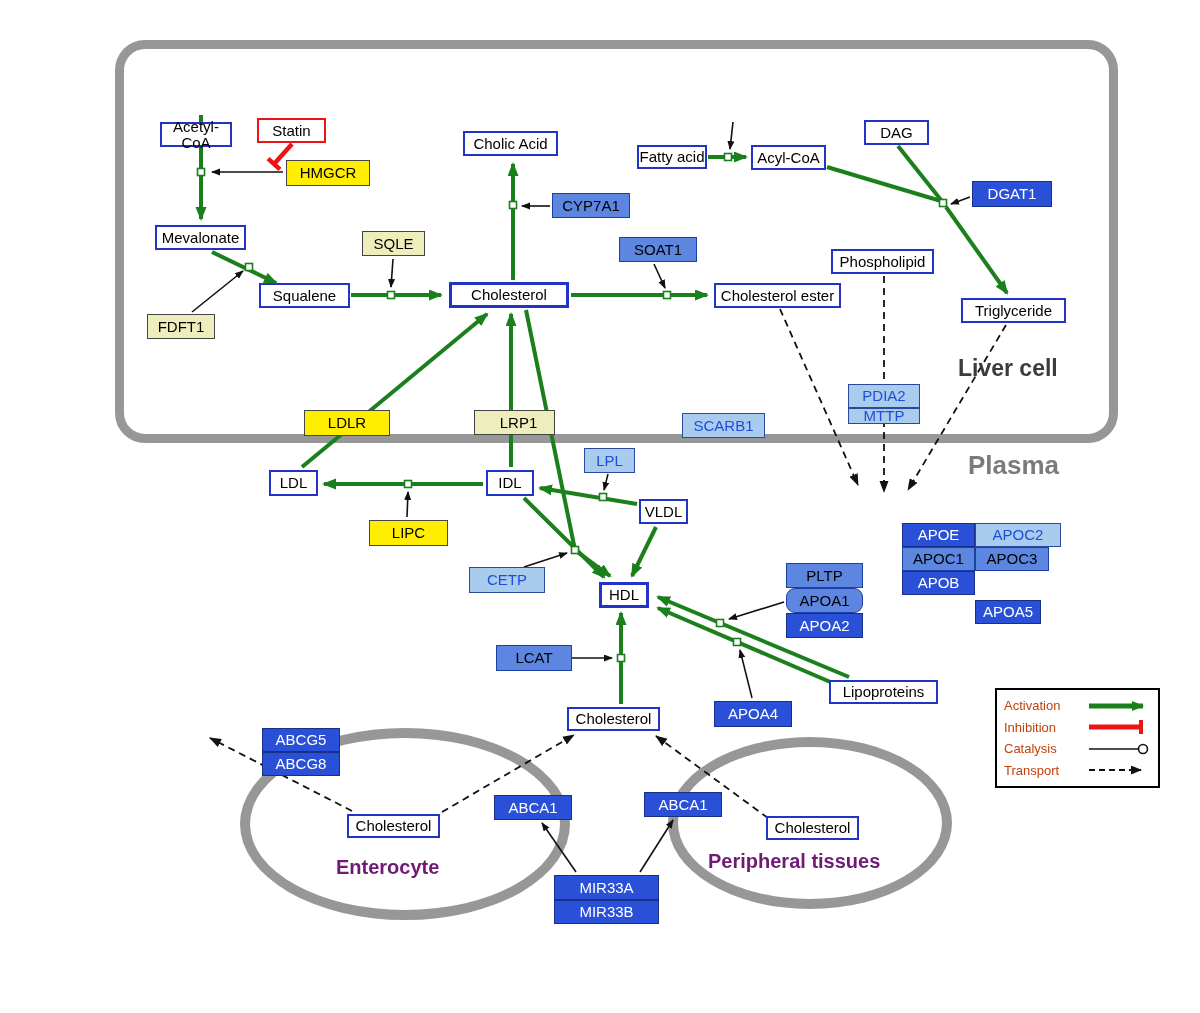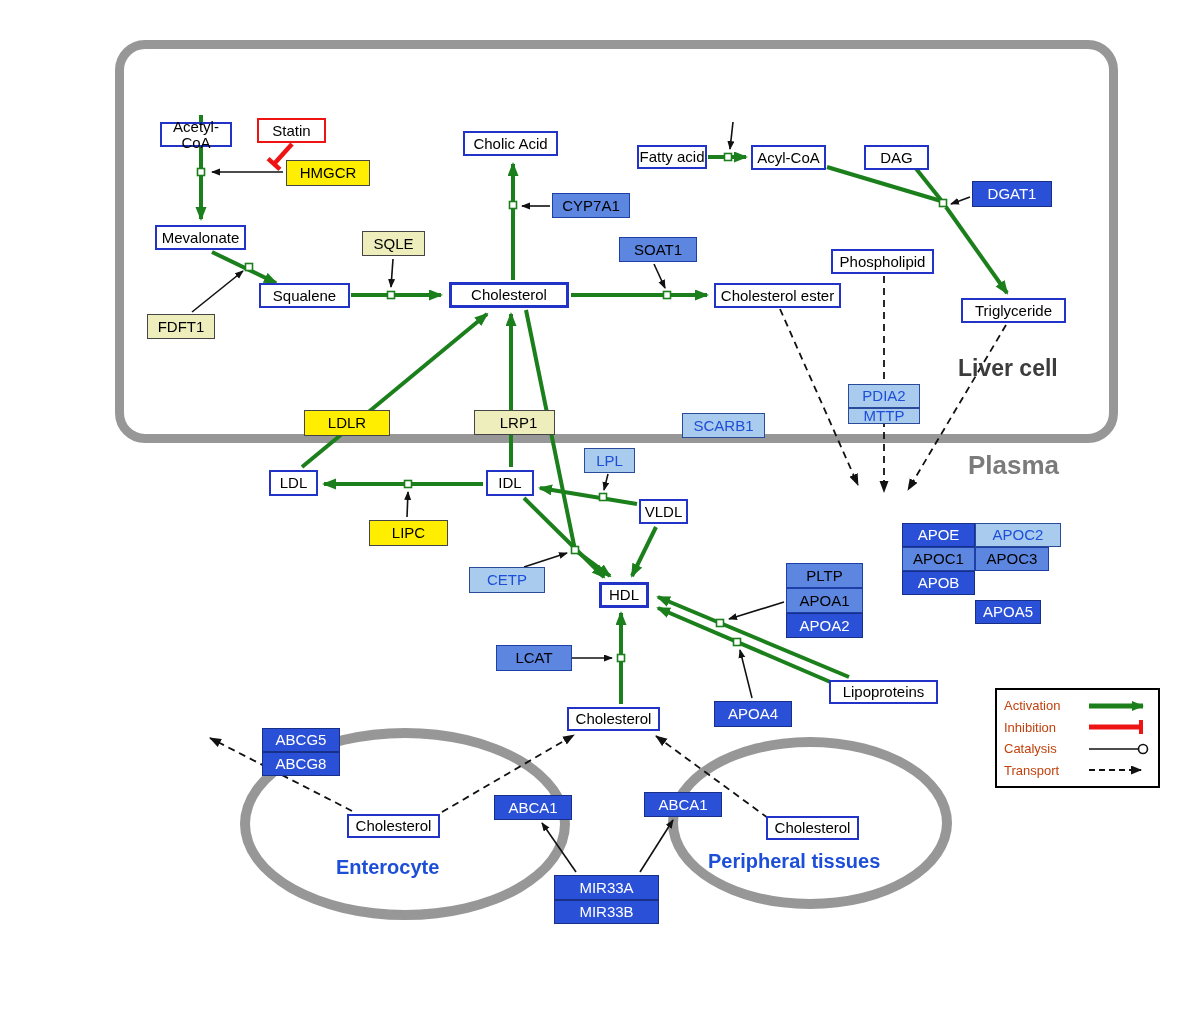--- a/index.html
+++ b/index.html
@@ -14,21 +14,21 @@
   .met-strong{background:#fff;border:3px solid #2233c8;}
   .statin{background:#fff;border:2.5px solid #ee1414;}
   .yellow{background:#ffee00;border:1.5px solid #454545;}
   .pale{background:#eeeebc;border:1.5px solid #454545;}
   .bdark{background:#2a50d8;border:1.5px solid #172f86;color:#fff;}
   .bmed{background:#5c86e0;border:1.5px solid #1d3fa8;color:#000;}
   .blight{background:#a9cbee;border:1.5px solid #2a4a9a;color:#1d4ed8;}
   .clabel{position:absolute;font-weight:bold;}
   .liver-label{font-size:23px;color:#3c3c3c;}
   .plasma-label{font-size:26px;color:#7b7b7b;}
-  .tissue-label{font-size:20px;color:#1d4ed8;}
+  .tissue-label{font-size:20px;color:#701a75;}
   .legend{position:absolute;left:995px;top:688px;width:165px;height:100px;background:#fff;
           border:2px solid #000;box-sizing:border-box;padding:5px 7px;display:flex;
           flex-direction:column;justify-content:space-between;}
   .legend-row{display:flex;align-items:center;justify-content:space-between;height:21px;}
   .legend-row span{font-size:13px;color:#c2410c;}
 </style>
 </head>
 <body>
 
 <div class="canvas">
@@ -124,21 +124,21 @@
   </svg>
 
   <div class="n met" style="left:160px;top:88px;width:72px;height:25px;margin-top:34px;">Acetyl-CoA</div>
   <div class="n statin" style="left:257px;top:118px;width:69px;height:25px;">Statin</div>
   <div class="n met" style="left:155px;top:225px;width:91px;height:25px;">Mevalonate</div>
   <div class="n met" style="left:259px;top:283px;width:91px;height:25px;">Squalene</div>
   <div class="n met" style="left:463px;top:131px;width:95px;height:25px;">Cholic Acid</div>
   <div class="n met-strong" style="left:449px;top:282px;width:120px;height:26px;">Cholesterol</div>
   <div class="n met" style="left:637px;top:145px;width:70px;height:24px;">Fatty acid</div>
   <div class="n met" style="left:751px;top:145px;width:75px;height:25px;">Acyl-CoA</div>
-  <div class="n met" style="left:864px;top:120px;width:65px;height:25px;margin-top:25px;">DAG</div>
+  <div class="n met" style="left:864px;top:120px;width:65px;height:25px;">DAG</div>
   <div class="n met" style="left:831px;top:249px;width:103px;height:25px;">Phospholipid</div>
   <div class="n met" style="left:961px;top:298px;width:105px;height:25px;">Triglyceride</div>
   <div class="n met" style="left:714px;top:283px;width:127px;height:25px;">Cholesterol ester</div>
   <div class="n met" style="left:269px;top:470px;width:49px;height:26px;">LDL</div>
   <div class="n met" style="left:486px;top:470px;width:48px;height:26px;">IDL</div>
   <div class="n met" style="left:639px;top:499px;width:49px;height:25px;">VLDL</div>
   <div class="n met-strong" style="left:599px;top:582px;width:50px;height:26px;">HDL</div>
   <div class="n met" style="left:567px;top:707px;width:93px;height:24px;">Cholesterol</div>
   <div class="n met" style="left:829px;top:680px;width:109px;height:24px;">Lipoproteins</div>
   <div class="n met" style="left:347px;top:814px;width:93px;height:24px;">Cholesterol</div>
@@ -151,21 +151,21 @@
   <div class="n bmed" style="left:619px;top:237px;width:78px;height:25px;">SOAT1</div>
   <div class="n bdark" style="left:972px;top:181px;width:80px;height:26px;">DGAT1</div>
   <div class="n yellow" style="left:304px;top:410px;width:86px;height:26px;">LDLR</div>
   <div class="n pale" style="left:474px;top:410px;width:81px;height:25px;padding-left:8px;">LRP1</div>
   <div class="n blight" style="left:682px;top:413px;width:83px;height:25px;">SCARB1</div>
   <div class="n blight" style="left:584px;top:448px;width:51px;height:25px;">LPL</div>
   <div class="n yellow" style="left:369px;top:520px;width:79px;height:26px;">LIPC</div>
   <div class="n blight" style="left:469px;top:567px;width:76px;height:26px;">CETP</div>
   <div class="n bmed" style="left:496px;top:645px;width:76px;height:26px;">LCAT</div>
   <div class="n bmed" style="left:786px;top:563px;width:77px;height:25px;">PLTP</div>
-  <div class="n bmed" style="left:786px;top:588px;width:77px;height:25px;">APOA1</div>
+  <div class="n bmed" style="left:786px;top:588px;width:77px;height:25px;border-radius:9px;">APOA1</div>
   <div class="n bdark" style="left:786px;top:613px;width:77px;height:25px;">APOA2</div>
   <div class="n bdark" style="left:714px;top:701px;width:78px;height:26px;">APOA4</div>
   <div class="n bdark" style="left:902px;top:523px;width:73px;height:24px;">APOE</div>
   <div class="n blight" style="left:975px;top:523px;width:86px;height:24px;">APOC2</div>
   <div class="n bmed" style="left:902px;top:547px;width:73px;height:24px;">APOC1</div>
   <div class="n bmed" style="left:975px;top:547px;width:74px;height:24px;">APOC3</div>
   <div class="n bdark" style="left:902px;top:571px;width:73px;height:24px;">APOB</div>
   <div class="n bdark" style="left:975px;top:600px;width:66px;height:24px;">APOA5</div>
   <div class="n blight" style="left:848px;top:384px;width:72px;height:24px;">PDIA2</div>
   <div class="n blight" style="left:848px;top:408px;width:72px;height:16px;">MTTP</div>

